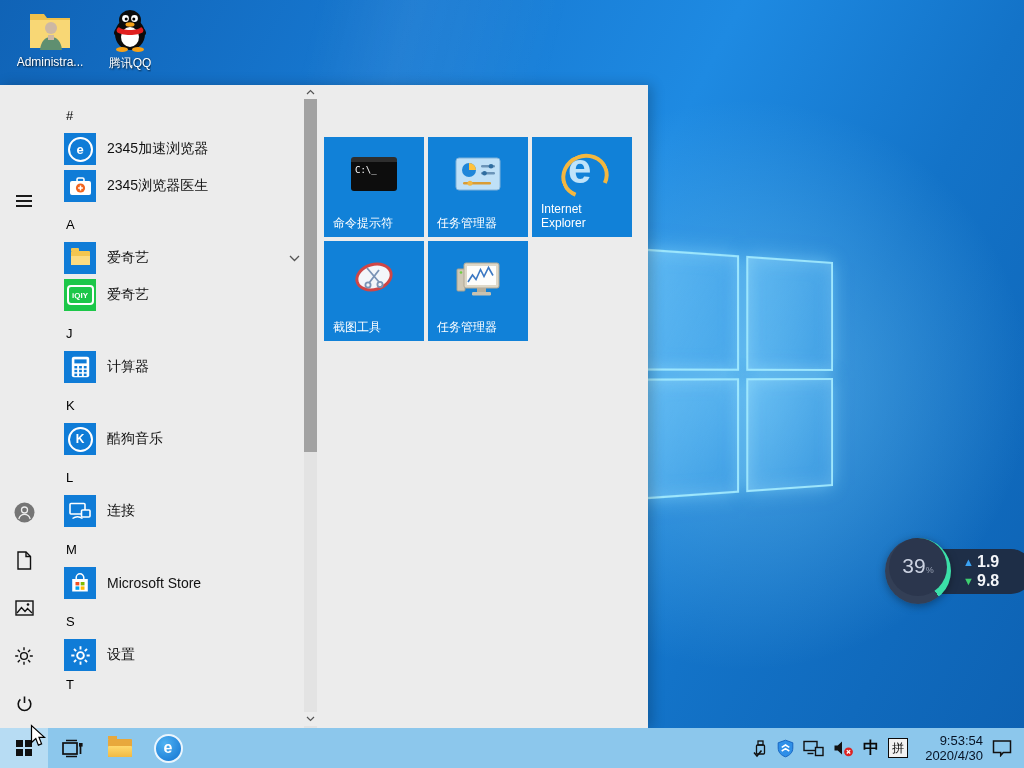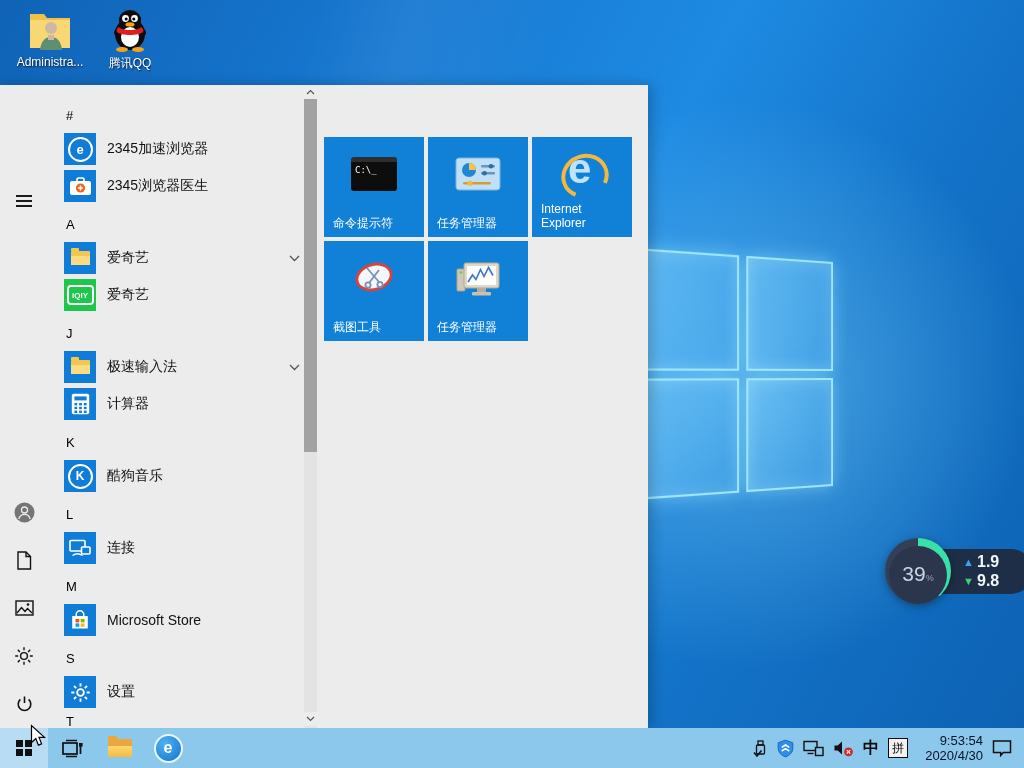--- a/index.html
+++ b/index.html
@@ -77,21 +77,21 @@
   .pinbox{width:18px;height:18px;border:1.6px solid #0a0a0a;background:#f2f2f2;display:flex;align-items:center;justify-content:center;font-size:12px;color:#0a0a0a;}
   .clock{width:66px;text-align:right;font-size:13px;line-height:15px;color:#061325;}
   
   .nwidget{position:absolute;left:885px;top:538px;z-index:3;}
   .npill{position:absolute;left:22px;top:11px;width:126px;height:45px;border-radius:22px;background:rgba(31,41,61,.92);display:flex;flex-direction:column;justify-content:center;gap:1px;padding-left:56px;box-sizing:border-box;}
   .nrow{display:flex;align-items:center;gap:4px;font-size:11px;}
   .nrow .val{color:#f3f5f9;font-weight:bold;font-size:16px;}
   .nrow .unit{color:#8d96a8;font-size:10px;padding-left:28px;}
   .nrow .arr{font-size:11px;font-weight:bold;width:10px;text-align:center;}
   .ncircle{position:absolute;left:0;top:0;width:66px;height:66px;border-radius:50%;
-    background:conic-gradient(#3be0a8 0% 39%, #333f56 39% 100%);display:flex;align-items:flex-end;justify-content:center;box-shadow:0 2px 8px rgba(0,0,0,.35);}
+    background:conic-gradient(#3be0a8 0% 39%, #333f56 39% 100%);display:flex;align-items:flex-start;justify-content:center;box-shadow:0 2px 8px rgba(0,0,0,.35);}
   .ncircle .inner{width:58px;height:58px;border-radius:50%;background:#2b364d;display:flex;align-items:baseline;justify-content:center;padding-top:17px;box-sizing:border-box;}
   .ncircle .pct{color:#ccd3e2;font-size:21px;line-height:1;}
   .ncircle .pu{color:#9aa3b5;font-size:9px;}
   
   .cursor{position:absolute;left:30px;top:724px;z-index:20;}
 </style>
 </head>
 <body>
 
 <div class="desktop">
@@ -226,29 +226,20 @@
           </div>
         <span class="al-label">爱奇艺</span>
       </div>
 
       <div class="al-section">
           <span>J</span>
         </div>
 
       <div class="al-row">
         <div class="ic32">
-            <span class="mini-folder"></span>
-          </div>
-        <span class="al-label">极速输入法</span>
-        <svg class="chev" width="11" height="7" viewBox="0 0 11 7">
-            <path d="M1 1l4.5 4.5L10 1" fill="none" stroke="#555" stroke-width="1.3"></path>
-          </svg>
-      </div>
-      <div class="al-row">
-        <div class="ic32">
           <svg width="19" height="22" viewBox="0 0 19 22">
             <rect x="0.8" y="0.8" width="17.4" height="20.4" rx="2" fill="#fff"></rect>
             <rect x="3.4" y="3.4" width="12.2" height="4" fill="#0f7cd7"></rect>
             <g fill="#0f7cd7">
               <rect x="3.4" y="10" width="2.8" height="2.4"></rect>
                 <rect x="8.1" y="10" width="2.8" height="2.4"></rect>
                 <rect x="12.8" y="10" width="2.8" height="2.4"></rect>
               <rect x="3.4" y="13.8" width="2.8" height="2.4"></rect>
                 <rect x="8.1" y="13.8" width="2.8" height="2.4"></rect>
                 <rect x="12.8" y="13.8" width="2.8" height="2.4"></rect>

